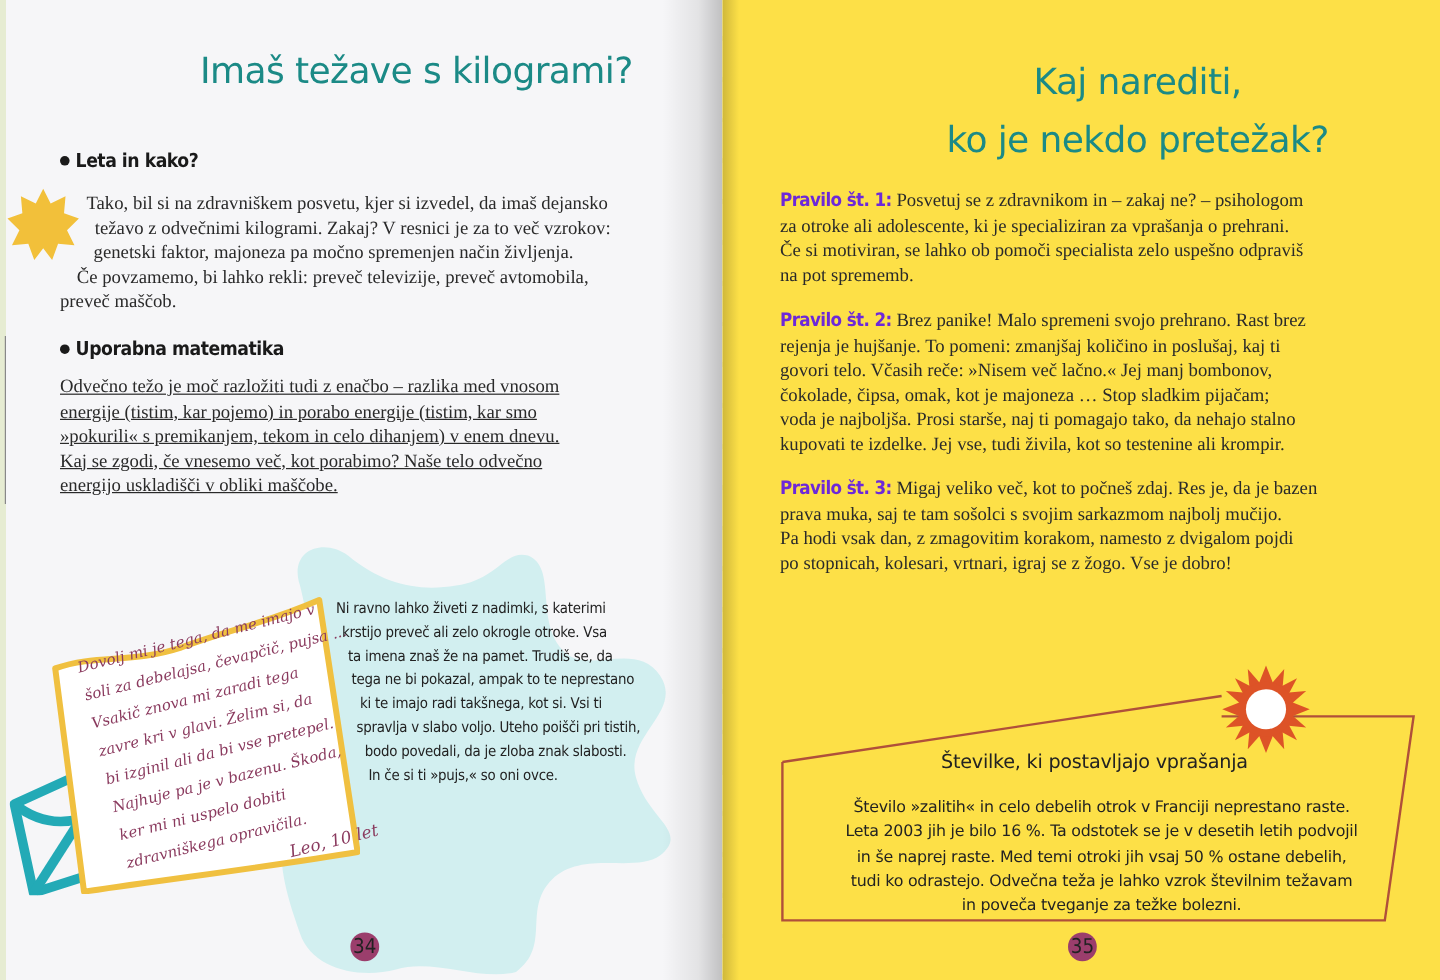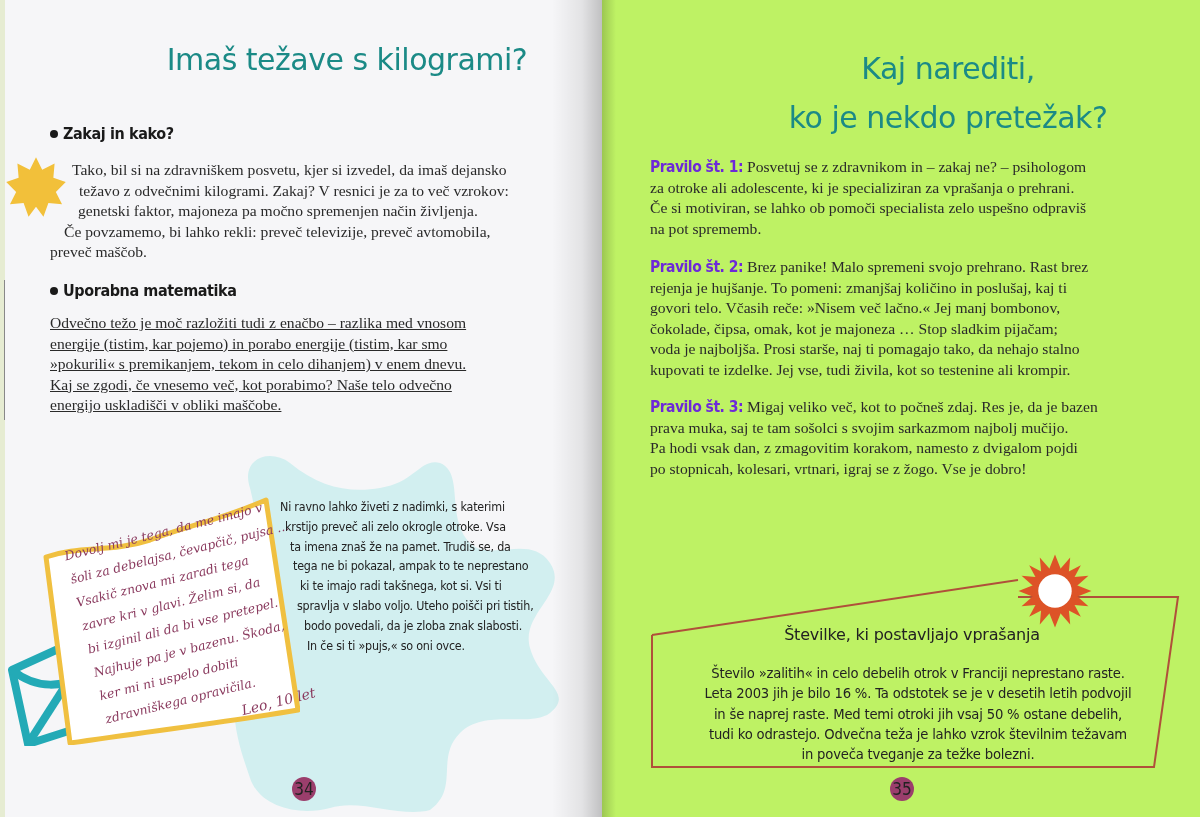--- a/index.html
+++ b/index.html
@@ -1,21 +1,21 @@
 <!DOCTYPE html>
 <html><head>
   <meta charset="utf-8">
   <style>
     * { box-sizing: border-box; margin: 0; padding: 0; }
     html, body { width: 1200px; height: 817px; overflow: hidden; background: #f3f3f5; }
     .spread { position: relative; width: 1200px; height: 817px; background: #f5f5f7; }
 
     .page { position: absolute; top: 0; height: 817px; overflow: hidden; }
     .page-left { left: 0; width: 602px; background: #f6f6f8; }
-    .page-right { left: 602px; width: 598px; background: #bef264; }
+    .page-right { left: 602px; width: 598px; background: #fde047; }
 
     .gutter-shadow-left { position: absolute; right: 0; top: 0; width: 50px; height: 817px;
       background: linear-gradient(to right, rgba(0,0,0,0) 0%, rgba(0,0,0,0.08) 60%, rgba(0,0,0,0.22) 100%); }
     .gutter-shadow-right { position: absolute; left: 0; top: 0; width: 14px; height: 817px;
       background: linear-gradient(to right, rgba(0,0,0,0.18) 0%, rgba(0,0,0,0) 100%); }
     .left-edge { position: absolute; left: 0; top: 0; width: 5px; height: 817px; background: #e6ecd2; }
     .left-edge-line { position: absolute; left: 4px; top: 280px; width: 1px; height: 140px; background: #888; }
     .right-edge-dots { position: absolute; left: 602px; top: 0; width: 4px; height: 817px;
       background: repeating-linear-gradient(to bottom, #e6ecd2 0 30px, #c8d4a0 30px 34px); opacity: .6; }
 
@@ -69,21 +69,21 @@
     <div class="left-edge"></div>
     <div class="left-edge-line"></div>
 
     <h1 class="title title-left">Imaš težave s kilogrami?</h1>
 
     <svg class="star-yellow" viewBox="0 0 100 100">
       <polygon fill="#f2c03a" points="50,2 60,22 80,12 78,35 98,42 82,58 92,78 70,76 62,98 50,82 38,98 30,76 8,78 18,58 2,42 22,35 20,12 40,22"></polygon>
     </svg>
 
     <div class="subhead" style="left:50px; top:124px;">
-      <span class="bullet"></span><span>Zakaj in kako?</span>
+      <span class="bullet"></span><span>Leta in kako?</span>
     </div>
 
     <div class="p-left serif" style="top:160px;">
       <div style="padding-left:22px">Tako, bil si na zdravniškem posvetu, kjer si izvedel, da imaš dejansko</div>
       <div style="padding-left:29px">težavo z odvečnimi kilogrami. Zakaj? V resnici je za to več vzrokov:</div>
       <div style="padding-left:28px">genetski faktor, majoneza pa močno spremenjen način življenja.</div>
       <div style="padding-left:14px">Če povzamemo, bi lahko rekli: preveč televizije, preveč avtomobila,</div>
       <div>preveč maščob.</div>
     </div>
 

